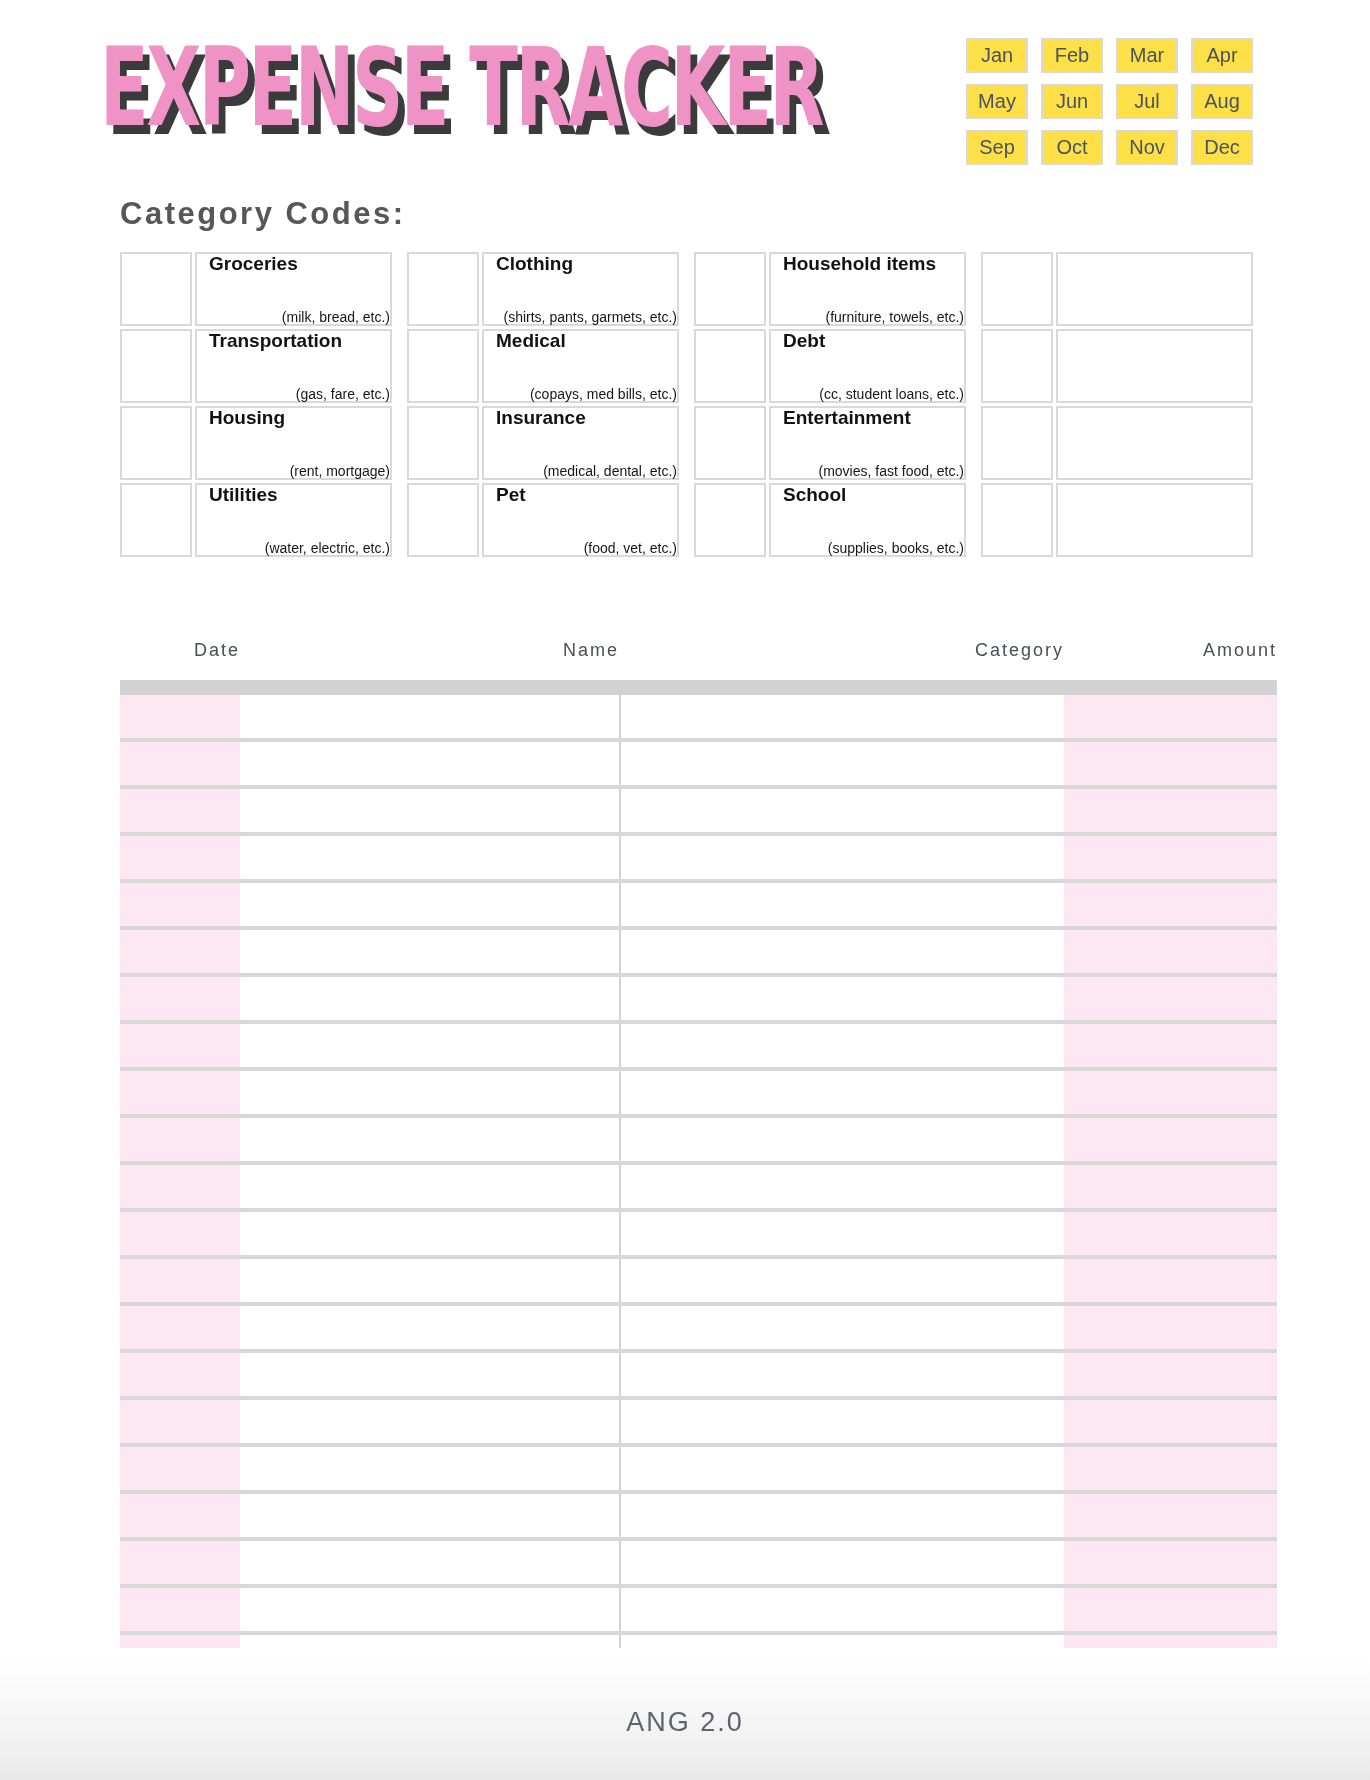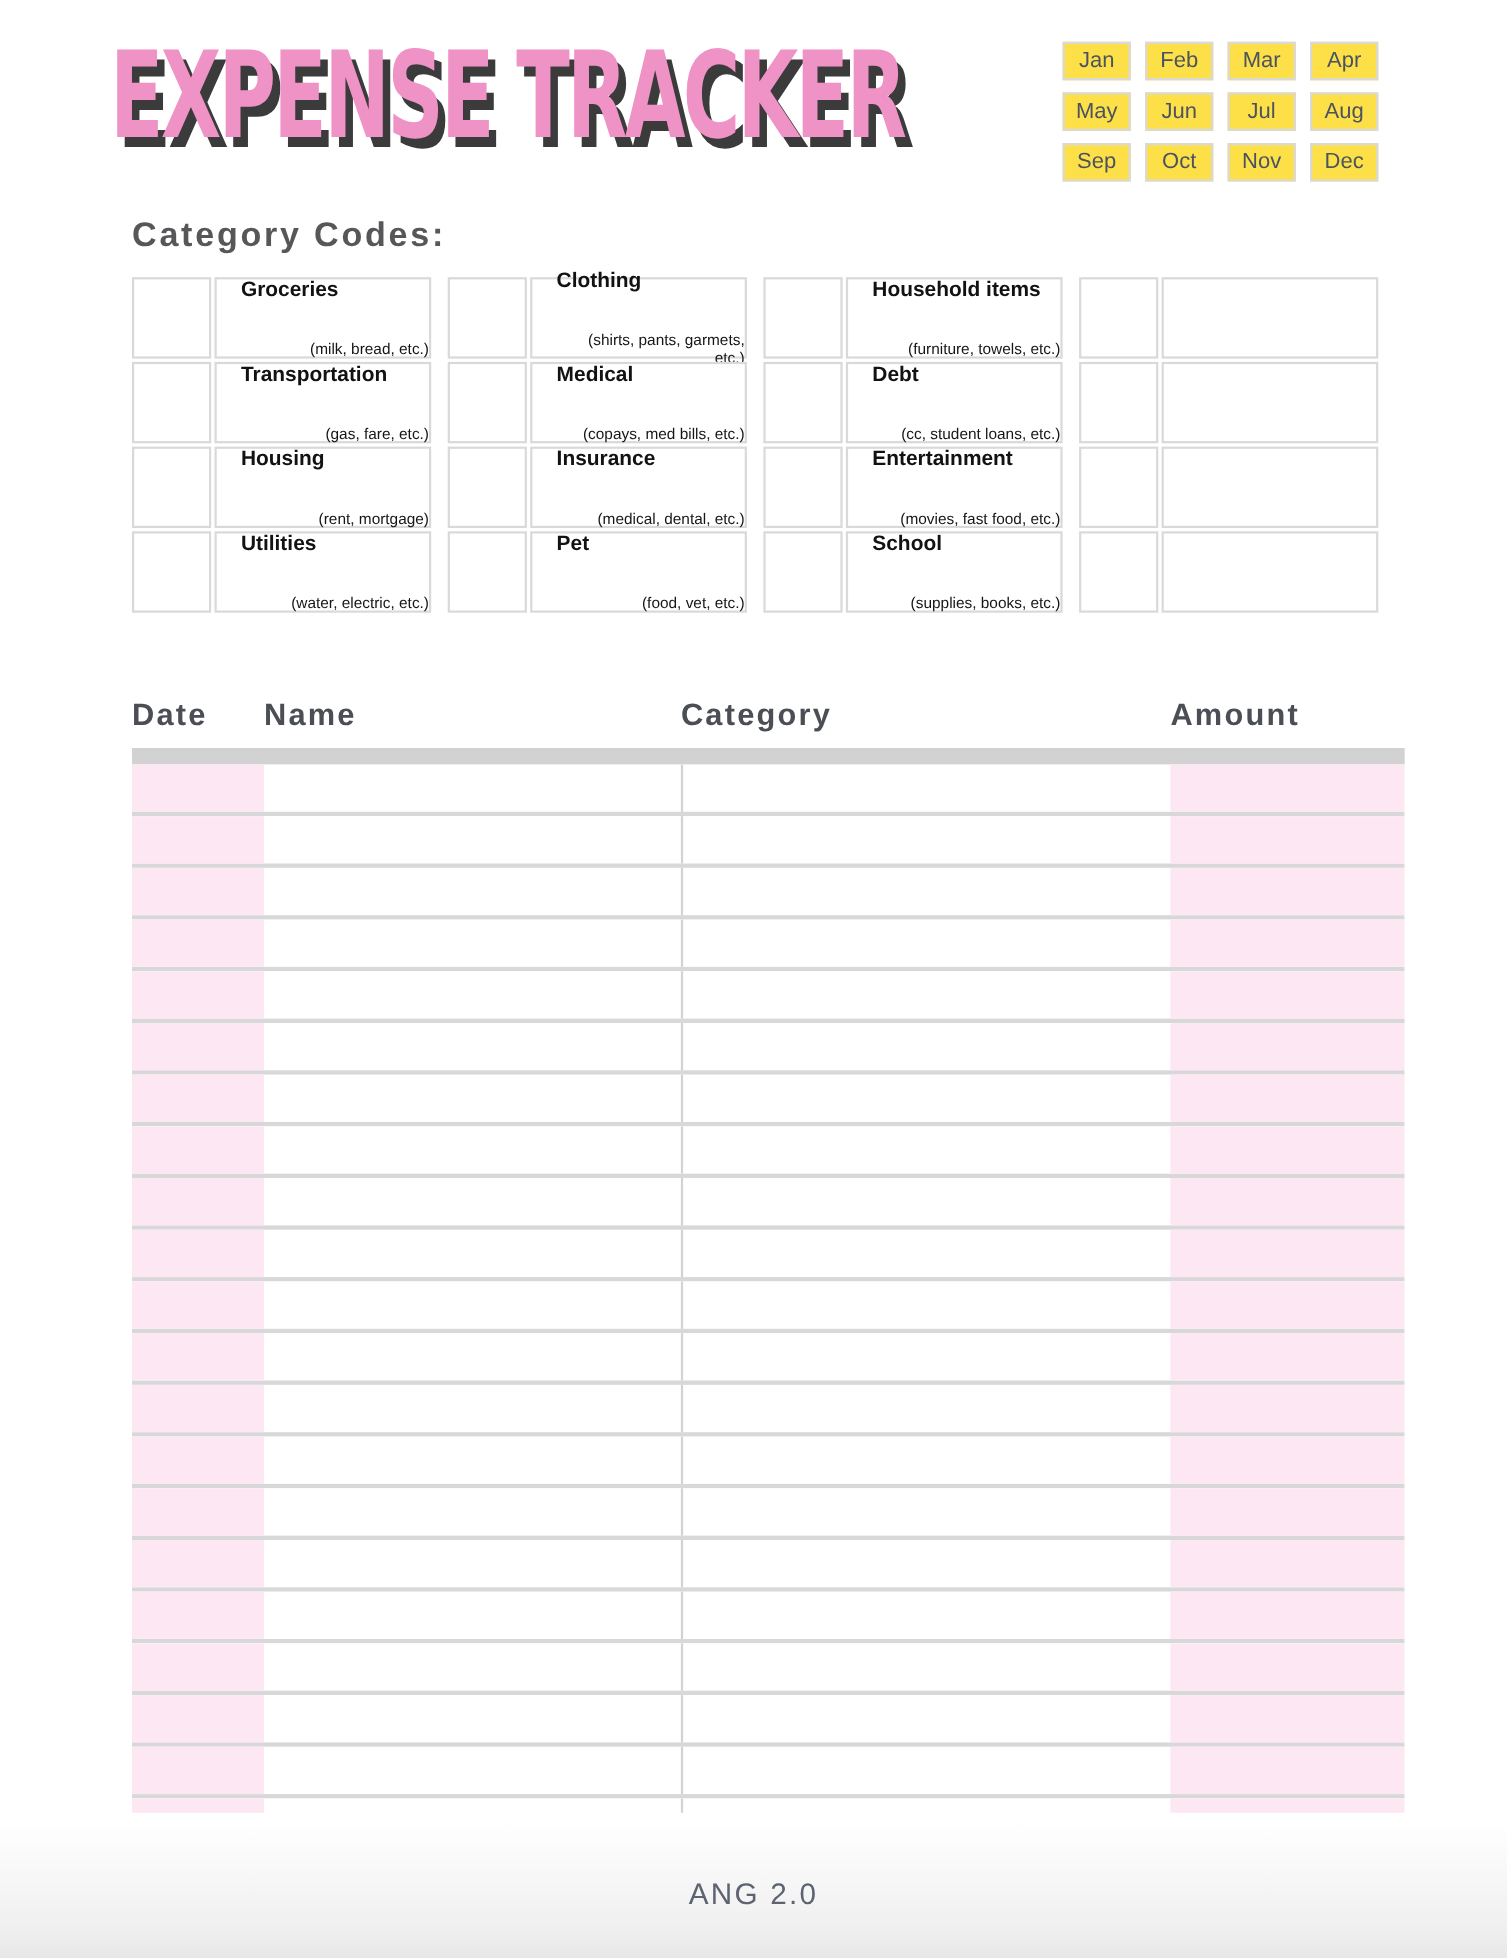--- a/index.html
+++ b/index.html
@@ -29,27 +29,27 @@
   .cat-heading{
     position:absolute;left:120px;top:196px;
     font-size:31px;font-weight:700;letter-spacing:2.5px;color:#57575a;
   }
   .cat-grid{
     position:absolute;left:120px;top:252px;
     display:grid;grid-template-columns:repeat(4,272px);column-gap:15px;
   }
   .cat-group{display:grid;grid-template-columns:72px 1fr;grid-auto-rows:74px;gap:3px;}
   .cat-code,.cat-label-cell{background:#fff;border:2px solid #d9d9d9;box-sizing:border-box;}
-  .cat-label-cell{display:flex;flex-direction:column;justify-content:center;padding-left:22px;gap:32px;}
+  .cat-label-cell{display:flex;flex-direction:column;justify-content:center;padding-left:12px;gap:32px;}
   .cat-label{font-size:19px;font-weight:700;color:#121212;line-height:1.2;}
   .cat-sub{font-size:14px;font-weight:500;color:#161616;margin-top:1px;text-align:right;}
   
   .etable{position:absolute;left:120px;top:628px;width:1157px;}
   .thead{display:grid;grid-template-columns:120px 379px 445px 213px;height:44px;align-items:center;}
-  .th{text-align:left;font-size:28px;letter-spacing:2px;font-weight:700;color:#4b4e55;}
+  .th{text-align:right;font-size:18px;letter-spacing:2px;font-weight:400;color:#4b4e55;}
   .bar{height:15px;background:#d2d2d2;margin-top:8px;}
   .tbody{overflow:hidden;height:953px;}
   .trow{
     display:grid;grid-template-columns:120px 379px 445px 213px;
     height:43px;border-bottom:4px solid #d8d8d8;background:#fff;
   }
   .cell{box-sizing:border-box;}
   .cell-date,.cell-amount{background:#fce7f2;}
   .cell-category{border-left:2px solid #d2d2d2;}
   

